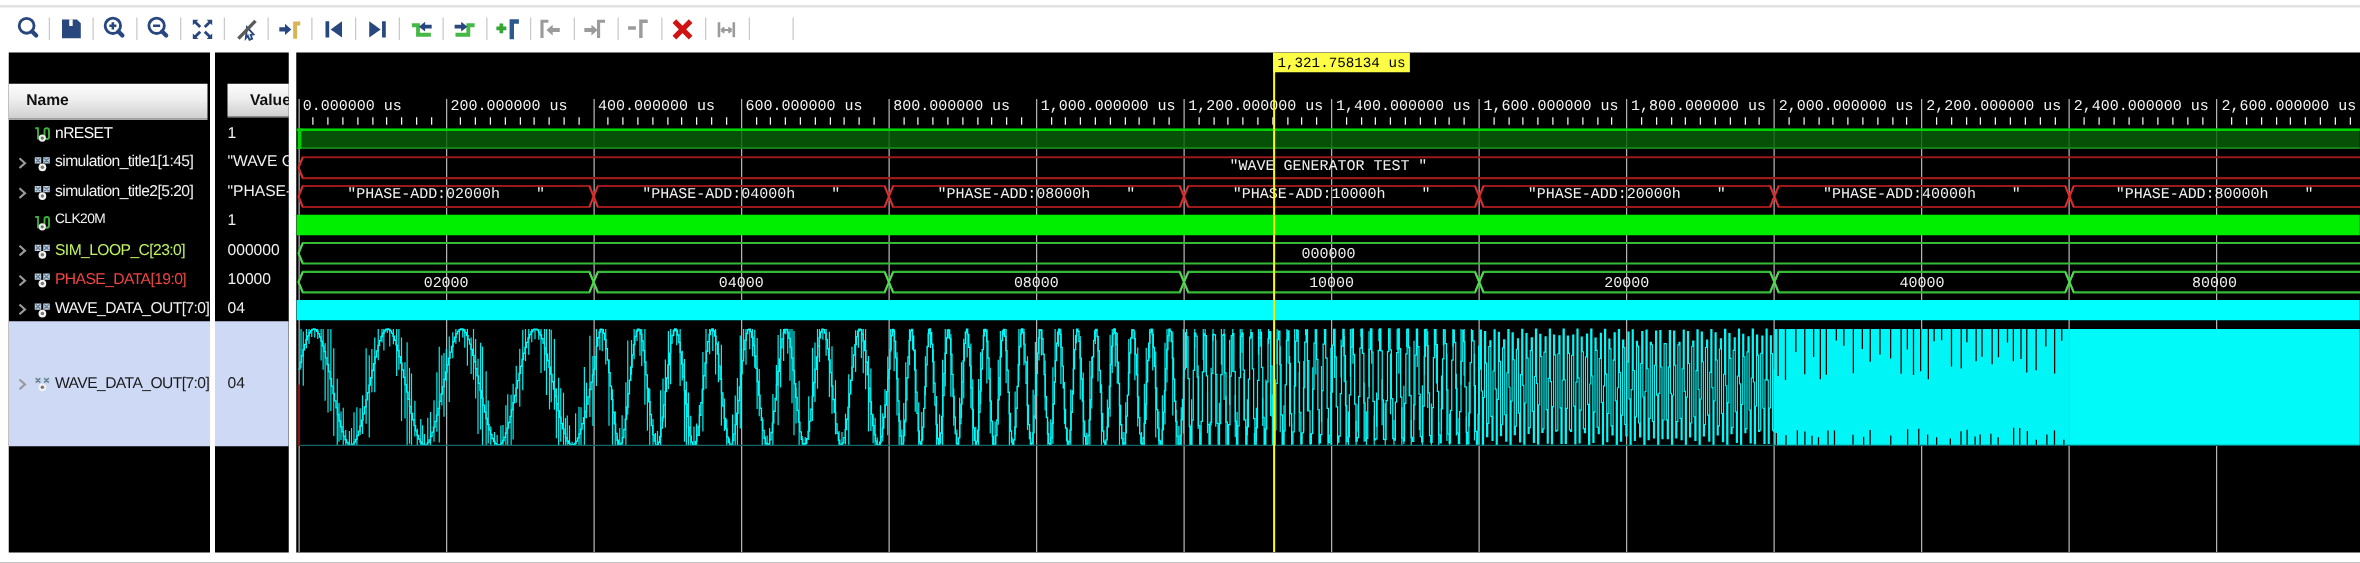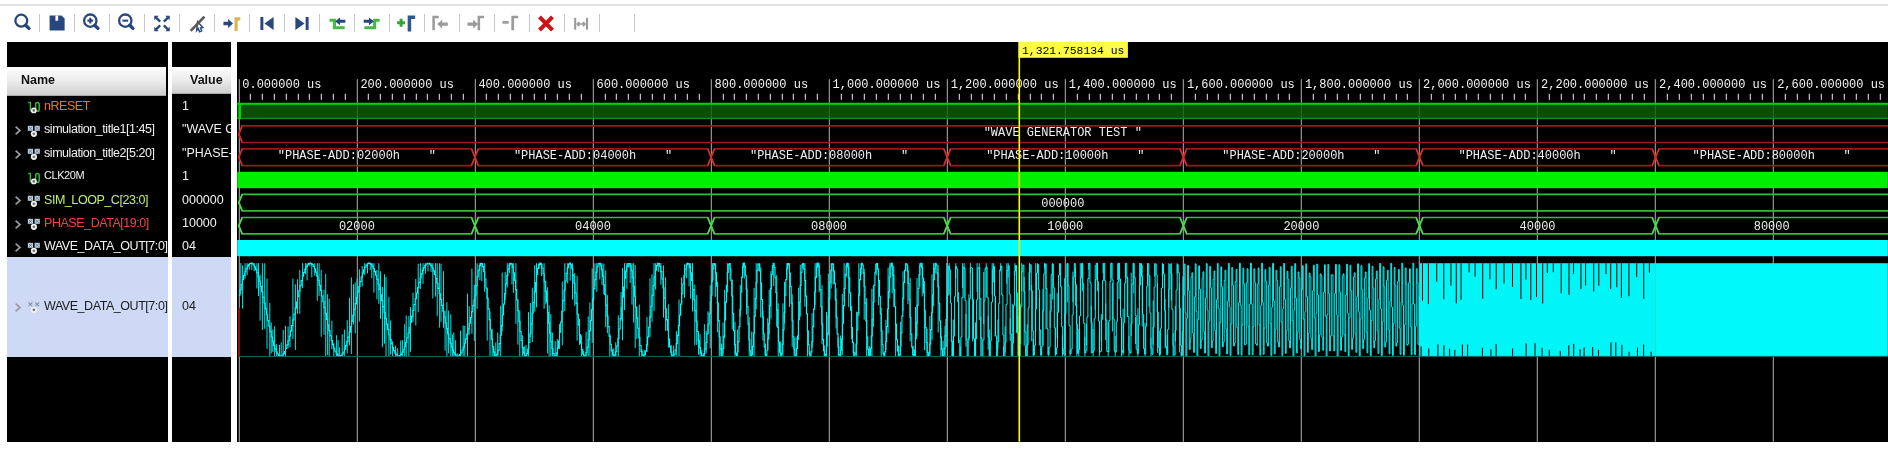--- a/index.html
+++ b/index.html
@@ -136,21 +136,21 @@
       </g>
     </svg>
   </div>
 <div style="position:absolute;left:7px;top:41.8px;width:160.5px;height:399.8px;background:#000;overflow:hidden">
     <svg width="14" height="14" viewBox="0 0 14 14" style="position:absolute;left:19.5px;top:58.6px">
       <path d="M1.2,2.6 H3.4 V11.6 M3.4,2 V11" fill="none" stroke="#3db13d" stroke-width="1.5"></path>
       <rect x="8.6" y="2.6" width="3.6" height="8.6" rx="1.8" fill="none" stroke="#3db13d" stroke-width="1.5"></rect>
       <circle cx="6.8" cy="10.4" r="2.9" fill="#ededed"></circle>
       <circle cx="6.8" cy="10.4" r="1.3" fill="#6e6e6e"></circle>
     </svg>
-    <div style="position:absolute;left:37px;top:57.3px;font-size:12.5px;letter-spacing:-0.45px;color:#f97316;white-space:nowrap">nRESET</div>
+    <div style="position:absolute;left:37px;top:57.3px;font-size:12.5px;letter-spacing:-0.45px;color:#ffffff;white-space:nowrap">nRESET</div>
     <svg width="10" height="11" viewBox="0 0 10 11" style="position:absolute;left:5.5px;top:83.5px">
       <path d="M2.6,1.6 L7,5.5 L2.6,9.4" fill="none" stroke="#9a9a9a" stroke-width="1.7"></path>
     </svg>
     <svg width="14" height="14" viewBox="0 0 14 14" style="position:absolute;left:19.5px;top:82.0px">
       <rect x="0.8" y="1.8" width="5.2" height="5" fill="#c2d2df"></rect>
       <rect x="7.6" y="1.8" width="5.2" height="5" fill="#c2d2df"></rect>
       <path d="M1.6,2.6 l3.6,3.4 M5.2,2.6 l-3.6,3.4 M8.4,2.6 l3.6,3.4 M12,2.6 l-3.6,3.4" stroke="#5d7a96" stroke-width="0.9"></path>
       <circle cx="6.9" cy="9.8" r="3.1" fill="#f2f2f2"></circle>
       <circle cx="6.9" cy="9.8" r="1.4" fill="#787878"></circle>
     </svg>
@@ -225,21 +225,21 @@
 <div style="position:absolute;left:172px;top:41.8px;width:59.4px;height:399.8px;background:#000;overflow:hidden">
     <div style="position:absolute;left:10px;top:57.3px;font-size:12.5px;color:#f2f2f2;white-space:nowrap">1</div>
     <div style="position:absolute;left:10px;top:80.7px;font-size:12.5px;color:#f2f2f2;white-space:nowrap">"WAVE GENERATOR TEST "</div>
     <div style="position:absolute;left:10px;top:104.1px;font-size:12.5px;color:#f2f2f2;white-space:nowrap">"PHASE-ADD:02000h    "</div>
     <div style="position:absolute;left:10px;top:127.5px;font-size:12.5px;color:#f2f2f2;white-space:nowrap">1</div>
     <div style="position:absolute;left:10px;top:150.9px;font-size:12.5px;color:#f2f2f2;white-space:nowrap">000000</div>
     <div style="position:absolute;left:10px;top:174.3px;font-size:12.5px;color:#f2f2f2;white-space:nowrap">10000</div>
     <div style="position:absolute;left:10px;top:197.7px;font-size:12.5px;color:#f2f2f2;white-space:nowrap">04</div>
     <div style="position:absolute;left:0;top:215.6px;width:59.4px;height:99.4px;background:#cdd9f5"></div>
     <div style="position:absolute;left:10px;top:257.0px;font-size:12.5px;color:#1a1a1a">04</div>
-    <div style="position:absolute;left:0;top:25.7px;width:59.4px;height:27px;background:linear-gradient(#fdfdfd,#ececec 50%,#cfcfcf);border-bottom:1px solid #a8a8a8">
+    <div style="position:absolute;left:10px;top:25.7px;width:59.4px;height:27px;background:linear-gradient(#fdfdfd,#ececec 50%,#cfcfcf);border-bottom:1px solid #a8a8a8">
       <div style="position:absolute;left:18px;top:6px;font-size:12.5px;font-weight:bold;color:#111">Value</div>
     </div>
   </div>
 <div style="position:absolute;left:237.2px;top:41.8px;width:1650.8px;height:399.8px;background:#000;overflow:hidden"></div>
 <svg width="1650.8" height="399.8" viewBox="237.2 41.8 1650.8 399.8" style="position:absolute;left:237.2px;top:41.8px">
     <path d="M239.5,79V441.6M357.5,79V441.6M475.5,79V441.6M593.5,79V441.6M711.5,79V441.6M829.5,79V441.6M947.5,79V441.6M1065.5,79V441.6M1183.5,79V441.6M1301.5,79V441.6M1419.5,79V441.6M1537.5,79V441.6M1655.5,79V441.6M1773.5,79V441.6" stroke="#b3b3b3" stroke-width="1" fill="none"></path>
     <path d="M250.5,93.6V99.6M262.5,93.6V99.6M274.5,93.6V99.6M286.5,93.6V99.6M298.5,93.6V99.6M309.5,93.6V99.6M321.5,93.6V99.6M333.5,93.6V99.6M345.5,93.6V99.6M368.5,93.6V99.6M380.5,93.6V99.6M392.5,93.6V99.6M404.5,93.6V99.6M416.5,93.6V99.6M427.5,93.6V99.6M439.5,93.6V99.6M451.5,93.6V99.6M463.5,93.6V99.6M486.5,93.6V99.6M498.5,93.6V99.6M510.5,93.6V99.6M522.5,93.6V99.6M534.5,93.6V99.6M545.5,93.6V99.6M557.5,93.6V99.6M569.5,93.6V99.6M581.5,93.6V99.6M605.5,93.6V99.6M616.5,93.6V99.6M628.5,93.6V99.6M640.5,93.6V99.6M652.5,93.6V99.6M664.5,93.6V99.6M675.5,93.6V99.6M687.5,93.6V99.6M699.5,93.6V99.6M723.5,93.6V99.6M734.5,93.6V99.6M746.5,93.6V99.6M758.5,93.6V99.6M770.5,93.6V99.6M782.5,93.6V99.6M793.5,93.6V99.6M805.5,93.6V99.6M817.5,93.6V99.6M841.5,93.6V99.6M852.5,93.6V99.6M864.5,93.6V99.6M876.5,93.6V99.6M888.5,93.6V99.6M900.5,93.6V99.6M911.5,93.6V99.6M923.5,93.6V99.6M935.5,93.6V99.6M959.5,93.6V99.6M971.5,93.6V99.6M982.5,93.6V99.6M994.5,93.6V99.6M1006.5,93.6V99.6M1018.5,93.6V99.6M1030.5,93.6V99.6M1041.5,93.6V99.6M1053.5,93.6V99.6M1077.5,93.6V99.6M1089.5,93.6V99.6M1100.5,93.6V99.6M1112.5,93.6V99.6M1124.5,93.6V99.6M1136.5,93.6V99.6M1148.5,93.6V99.6M1159.5,93.6V99.6M1171.5,93.6V99.6M1195.5,93.6V99.6M1207.5,93.6V99.6M1218.5,93.6V99.6M1230.5,93.6V99.6M1242.5,93.6V99.6M1254.5,93.6V99.6M1266.5,93.6V99.6M1278.5,93.6V99.6M1289.5,93.6V99.6M1313.5,93.6V99.6M1325.5,93.6V99.6M1337.5,93.6V99.6M1348.5,93.6V99.6M1360.5,93.6V99.6M1372.5,93.6V99.6M1384.5,93.6V99.6M1396.5,93.6V99.6M1407.5,93.6V99.6M1431.5,93.6V99.6M1443.5,93.6V99.6M1455.5,93.6V99.6M1466.5,93.6V99.6M1478.5,93.6V99.6M1490.5,93.6V99.6M1502.5,93.6V99.6M1514.5,93.6V99.6M1525.5,93.6V99.6M1549.5,93.6V99.6M1561.5,93.6V99.6M1573.5,93.6V99.6M1584.5,93.6V99.6M1596.5,93.6V99.6M1608.5,93.6V99.6M1620.5,93.6V99.6M1632.5,93.6V99.6M1644.5,93.6V99.6M1667.5,93.6V99.6M1679.5,93.6V99.6M1691.5,93.6V99.6M1703.5,93.6V99.6M1714.5,93.6V99.6M1726.5,93.6V99.6M1738.5,93.6V99.6M1750.5,93.6V99.6M1762.5,93.6V99.6M1785.5,93.6V99.6M1797.5,93.6V99.6M1809.5,93.6V99.6M1821.5,93.6V99.6M1832.5,93.6V99.6M1844.5,93.6V99.6M1856.5,93.6V99.6M1868.5,93.6V99.6M1880.5,93.6V99.6" stroke="#f2f2f2" stroke-width="1" fill="none"></path>
     <text x="242.5" y="87.5" font-family="Liberation Mono" font-size="12" fill="#f4f4f4" xml:space="preserve">0.000000 us</text>
     <text x="360.6" y="87.5" font-family="Liberation Mono" font-size="12" fill="#f4f4f4" xml:space="preserve">200.000000 us</text>
     <text x="478.6" y="87.5" font-family="Liberation Mono" font-size="12" fill="#f4f4f4" xml:space="preserve">400.000000 us</text>

